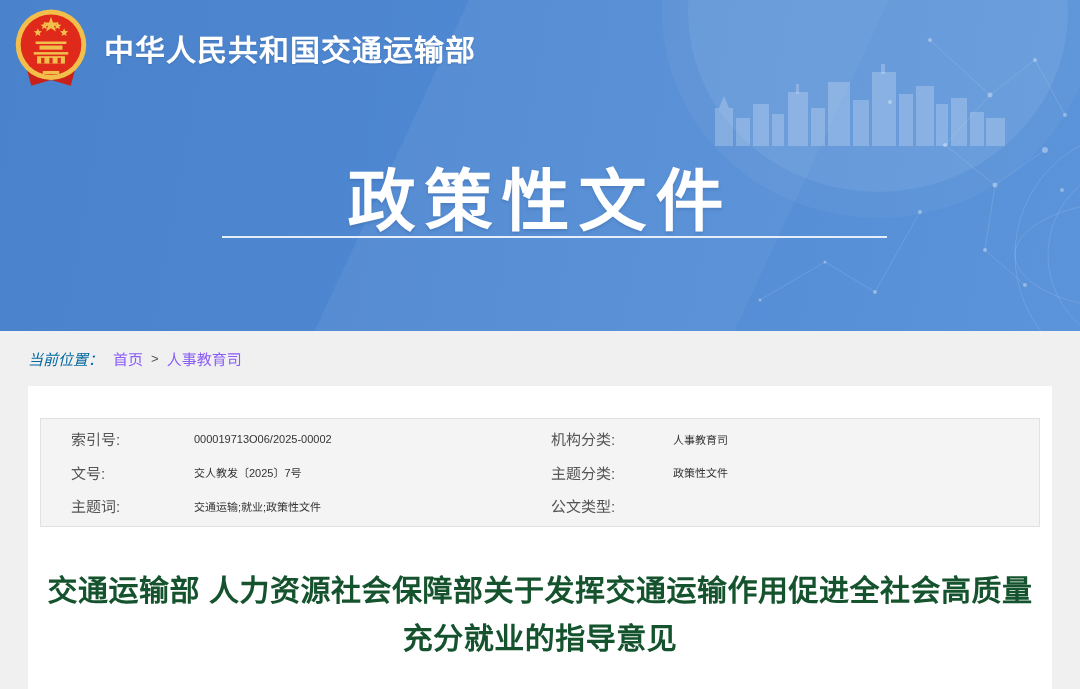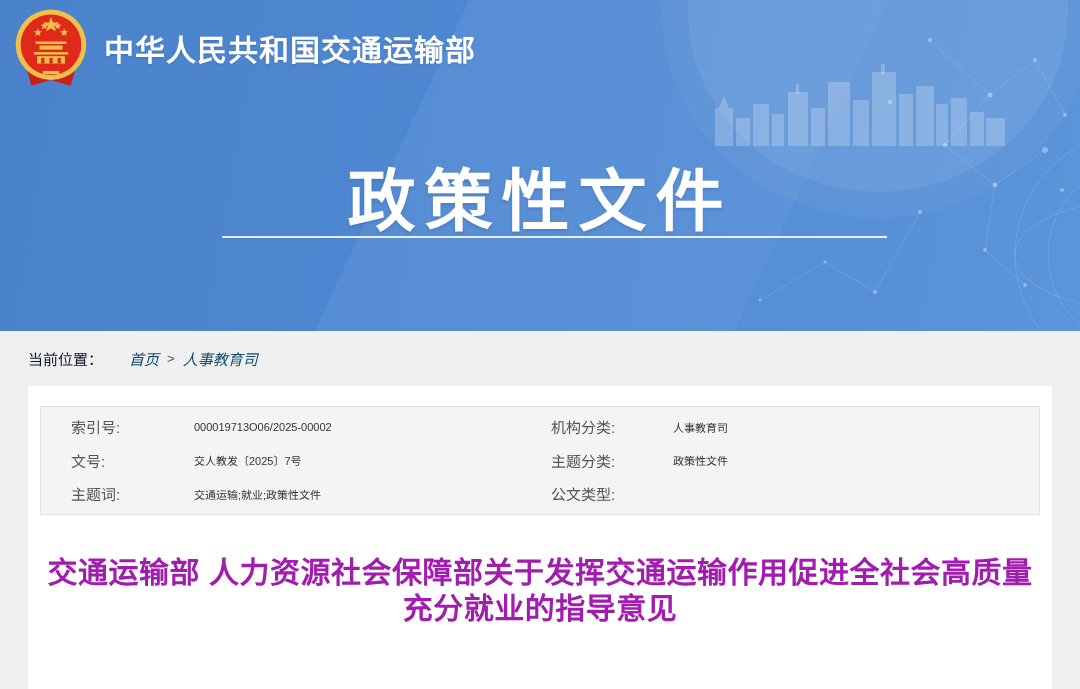--- a/index.html
+++ b/index.html
@@ -67,34 +67,34 @@
 
   
   .breadcrumb-band {
     width: 1080px; height: 55px;
     background: #f0f0f1;
     display: flex; align-items: center;
     padding-left: 28px;
     font-size: 15px;
     color: #333333;
   }
-  .breadcrumb-band .crumb-label { color: #0f172a; margin-right: 26px; }
+  .breadcrumb-band .crumb-label { color: #0369a1; margin-right: 10px; font-style: italic; }
   .breadcrumb-band a.crumb-link {
-    color: #0c4a6e; text-decoration: none; cursor: pointer; font-style: italic;
+    color: #8b5cf6; text-decoration: none; cursor: pointer;
   }
   .breadcrumb-band .crumb-sep { margin: 0 8px; color: #555; font-size: 13px; }
 
   
   .content-card {
     position: relative;
     margin: 0 28px;
     width: 1024px;
     height: 303px;
     background: #ffffff;
-    padding-top: 20px;
+    padding-top: 32px;
   }
 
   .meta-table {
     margin: 0 12px;
     background: #f4f4f5;
     border: 1px solid #e1e1e2;
     padding: 3px 0;
   }
   .meta-row {
     display: grid;
@@ -103,24 +103,24 @@
     height: 33.5px;
     padding-left: 30px;
   }
   .meta-label { color: #555555; font-size: 15px; }
   .meta-value { color: #333333; font-size: 11px; }
 
   .doc-title {
     margin: 40px auto 0;
     width: 1000px;
     text-align: center;
-    color: #a21caf;
+    color: #14532d;
     font-size: 30px;
     font-weight: bold;
-    line-height: 36px;
+    line-height: 48px;
     letter-spacing: 0.5px;
   }
 </style>
 </head>
 <body>
 
 <div class="banner">
   <div class="banner-sheen"></div>
   <div class="city-ellipse"></div>
 

